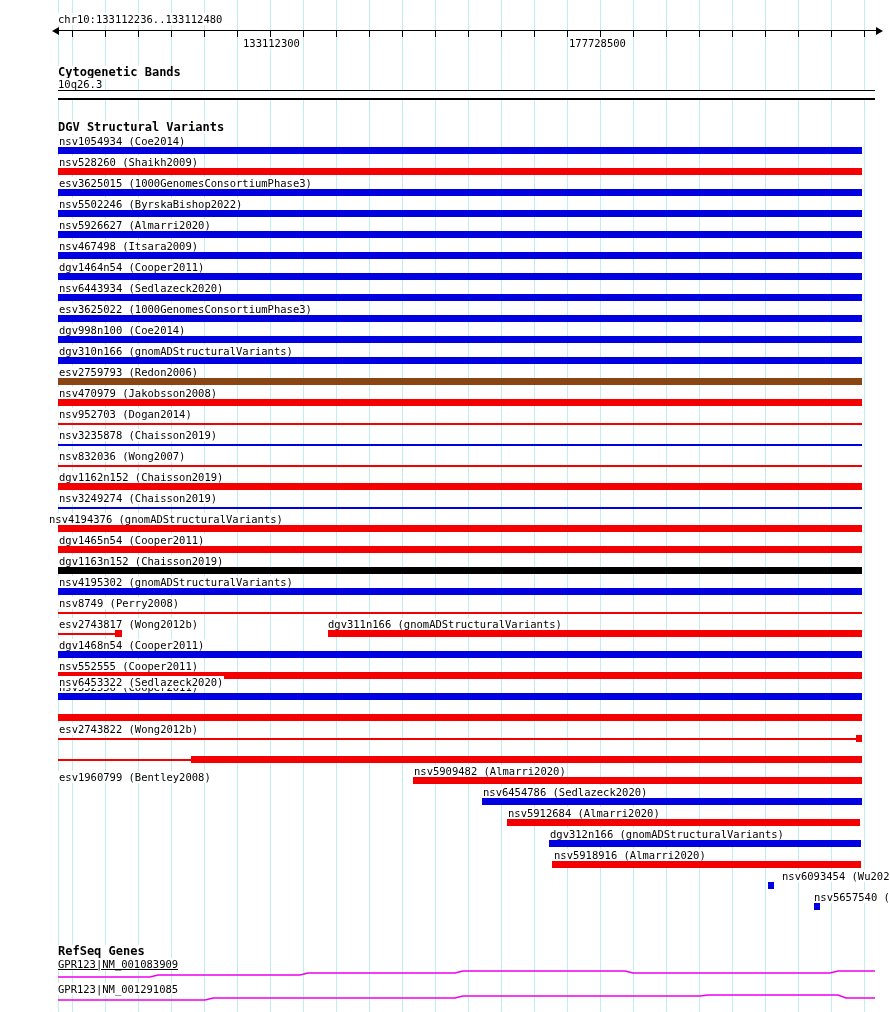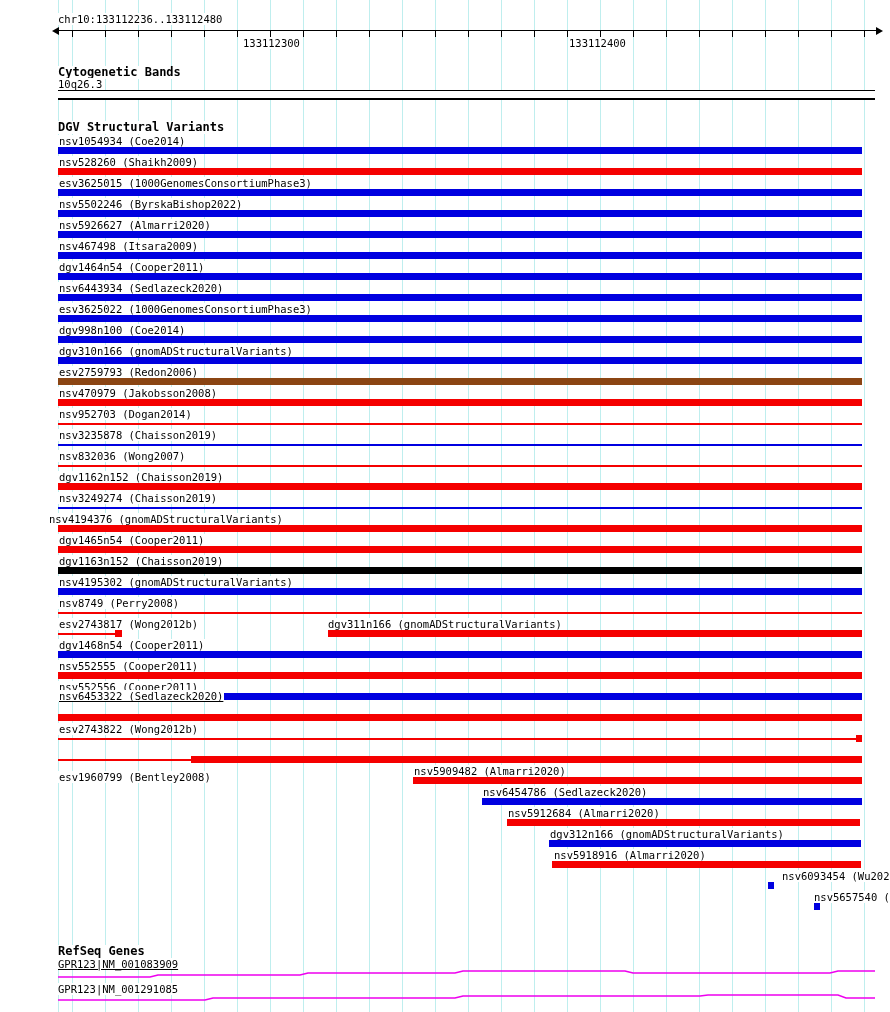--- a/index.html
+++ b/index.html
@@ -57,21 +57,21 @@
     <div class="gridline" style="left: 798px; background: rgb(191, 238, 238);"></div>
     <div class="gridline" style="left: 831px; background: rgb(191, 238, 238);"></div>
     <div class="gridline" style="left: 864px; background: rgb(191, 238, 238);"></div>
 
   <div class="lbl" style="left:57px; top:13px;">chr10:133112236..133112480</div>
 
   <div class="ruler-line"></div>
   <div id="arrow-left" class="arrow"></div>
   <div id="arrow-right" class="arrow"></div>
   <div class="lbl" style="left:242px; top:37px;">133112300</div>
-  <div class="lbl" style="left:568px; top:37px;">133112400</div>
+  <div class="lbl" style="left:568px; top:37px;">177728500</div>
 
   <div class="lbl hdr" style="left:57px; top:66px;">Cytogenetic Bands</div>
   <div class="lbl" style="left:57px; top:78px;">10q26.3</div>
   <div class="band-box"></div>
 
   <div class="lbl hdr" style="left:57px; top:121px;">DGV Structural Variants</div>
   <div id="variant-rows">
       <div class="lbl" style="left: 58px; top: 135px;">nsv1054934 (Coe2014)</div>
       <div class="seg" style="left: 58px; width: 804px; background: rgb(0, 0, 224); top: 147px; height: 7px;"></div>
       <div class="lbl" style="left: 58px; top: 156px;">nsv528260 (Shaikh2009)</div>
@@ -122,21 +122,21 @@
       <div class="seg" style="left: 58px; width: 58px; background: rgb(245, 0, 0); top: 633px; height: 1.5px;"></div>
       <div class="seg" style="left: 115px; width: 7px; background: rgb(245, 0, 0); top: 630px; height: 7px;"></div>
       <div class="lbl" style="left: 327px; top: 618px;">dgv311n166 (gnomADStructuralVariants)</div>
       <div class="seg" style="left: 328px; width: 534px; background: rgb(245, 0, 0); top: 630px; height: 7px;"></div>
       <div class="lbl" style="left: 58px; top: 639px;">dgv1468n54 (Cooper2011)</div>
       <div class="seg" style="left: 58px; width: 804px; background: rgb(0, 0, 224); top: 651px; height: 7px;"></div>
       <div class="lbl" style="left: 58px; top: 660px;">nsv552555 (Cooper2011)</div>
       <div class="seg" style="left: 58px; width: 804px; background: rgb(245, 0, 0); top: 672px; height: 7px;"></div>
       <div class="lbl" style="left: 58px; top: 681px;">nsv552556 (Cooper2011)</div>
       <div class="seg" style="left: 58px; width: 804px; background: rgb(0, 0, 224); top: 693px; height: 7px;"></div>
-      <div class="lbl" style="left: 58px; top: 690px; text-decoration: underline;">nsv6453322 (Sedlazeck2020)</div>
+      <div class="lbl" style="left: 58px; top: 676px;">nsv6453322 (Sedlazeck2020)</div>
       <div class="seg" style="left: 58px; width: 804px; background: rgb(245, 0, 0); top: 714px; height: 7px;"></div>
       <div class="lbl" style="left: 58px; top: 723px;">esv2743822 (Wong2012b)</div>
       <div class="seg" style="left: 58px; width: 799px; background: rgb(245, 0, 0); top: 738px; height: 1.5px;"></div>
       <div class="seg" style="left: 856px; width: 6px; background: rgb(245, 0, 0); top: 735px; height: 7px;"></div>
       <div class="lbl" style="left: 58px; top: 771px;">esv1960799 (Bentley2008)</div>
       <div class="seg" style="left: 58px; width: 133px; background: rgb(245, 0, 0); top: 759px; height: 1.5px;"></div>
       <div class="seg" style="left: 191px; width: 671px; background: rgb(245, 0, 0); top: 756px; height: 7px;"></div>
       <div class="lbl" style="left: 413px; top: 765px;">nsv5909482 (Almarri2020)</div>
       <div class="seg" style="left: 413px; width: 449px; background: rgb(245, 0, 0); top: 777px; height: 7px;"></div>
       <div class="lbl" style="left: 482px; top: 786px;">nsv6454786 (Sedlazeck2020)</div>

